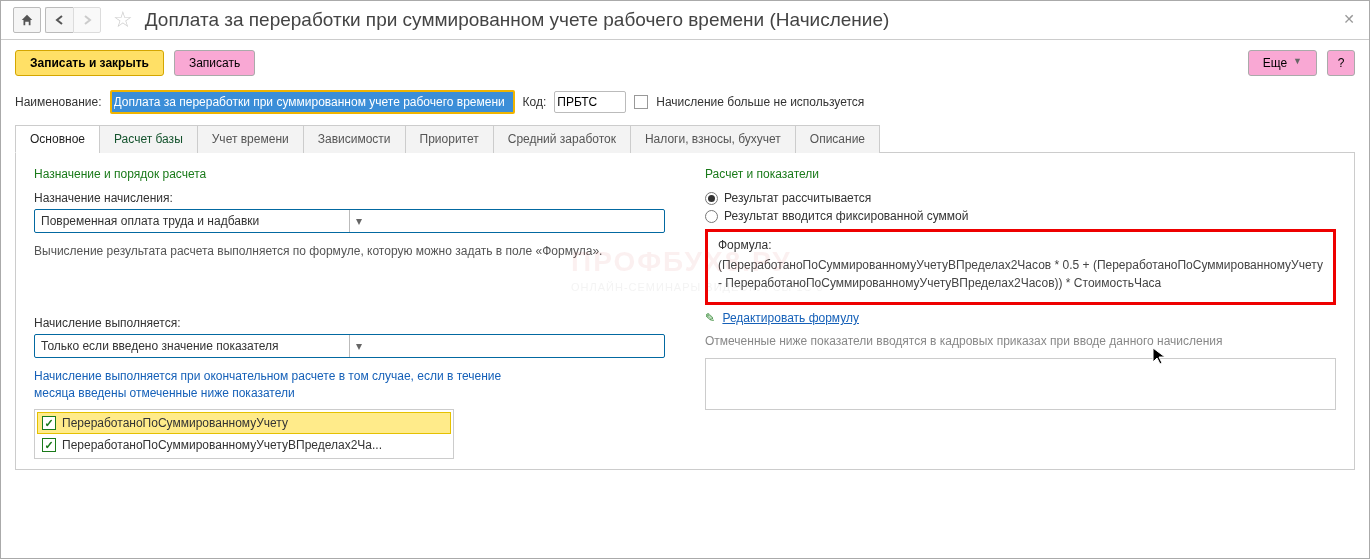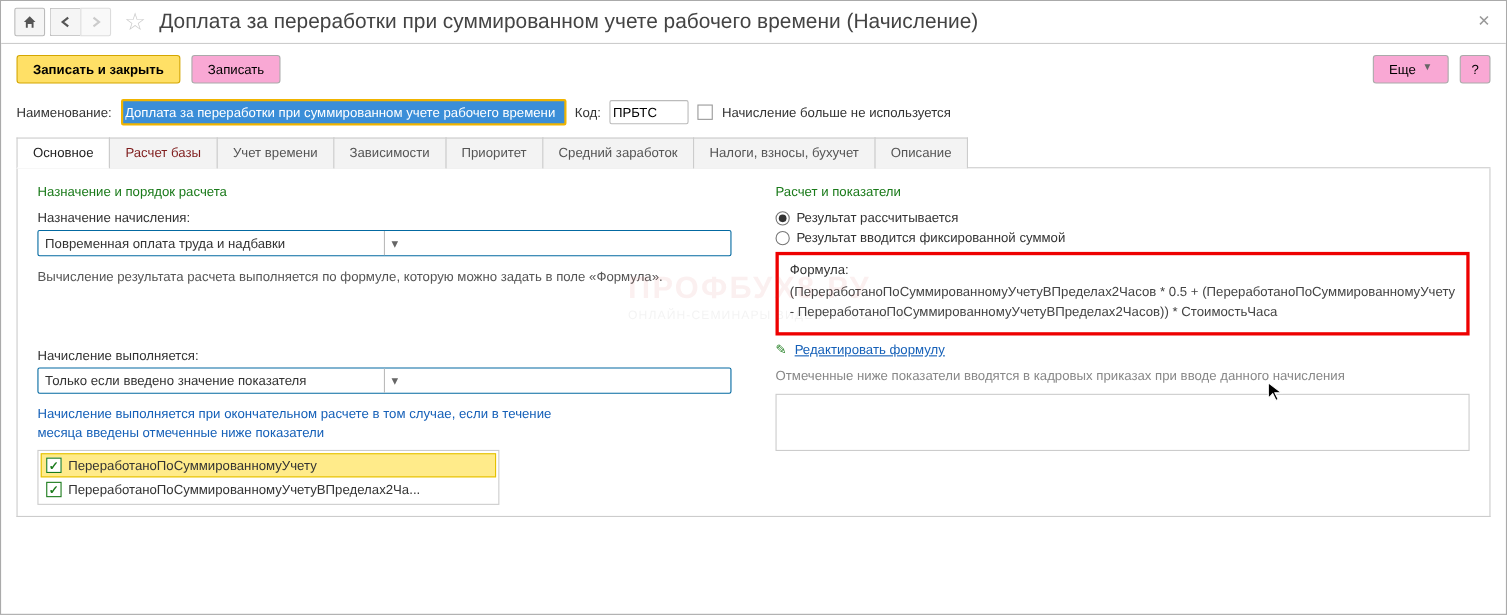--- a/index.html
+++ b/index.html
@@ -96,21 +96,21 @@
     border: 1px solid #ccc;
     border-bottom: none;
     background: #f3f3f3;
     cursor: pointer;
     position: relative;
     top: 1px;
     margin-right: -1px;
     color: #555;
   }
   .tab.active { background: #fff; border-bottom: 1px solid #fff; color: #222;}
-  .tab.disabled { color: #7f1d1d; }
+  .tab.disabled { color: #14532d; }
   .content {
     display: flex;
     padding: 10px 18px;
     gap: 40px;
     border: 1px solid #ccc;
     border-top: none;
     margin: 0 14px 16px;
   }
   .col { flex: 1; min-width: 0;}
   .section-title { color: #1a7a1a; font-weight: normal; margin: 4px 0 10px; font-size: 12px;}

